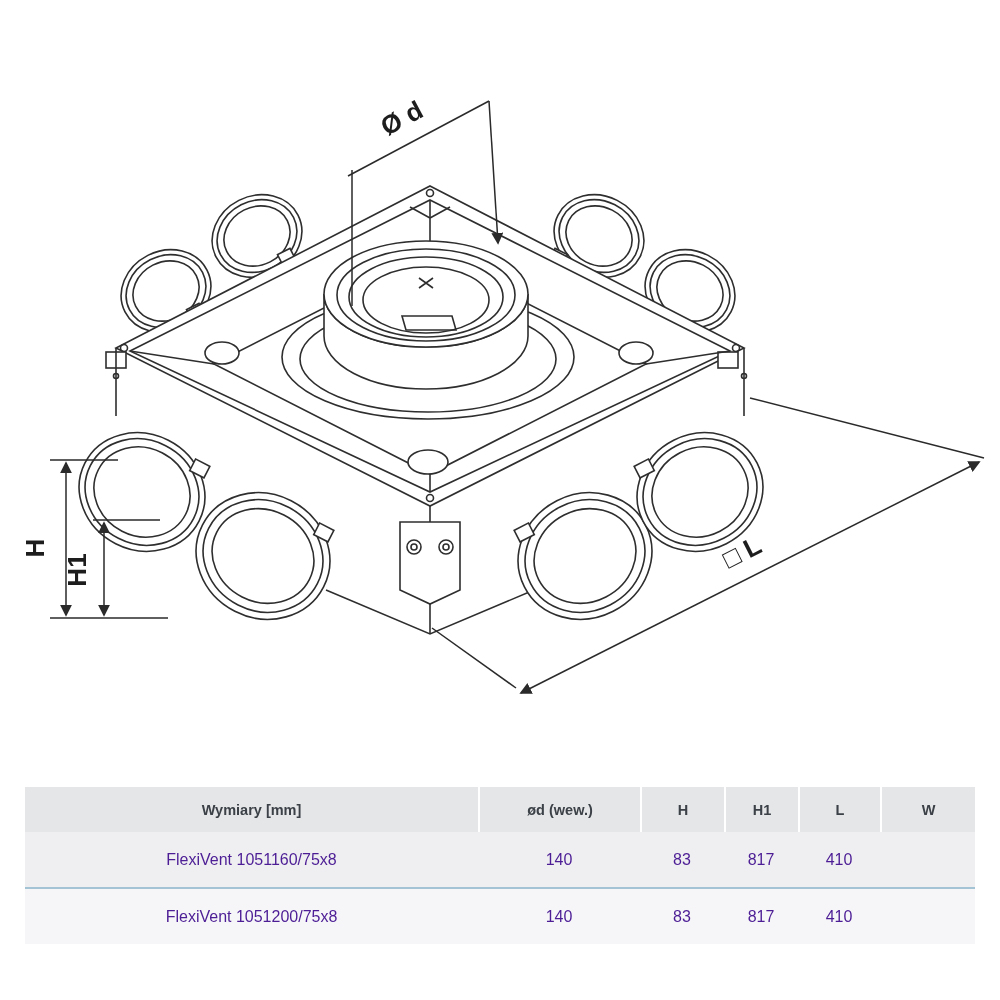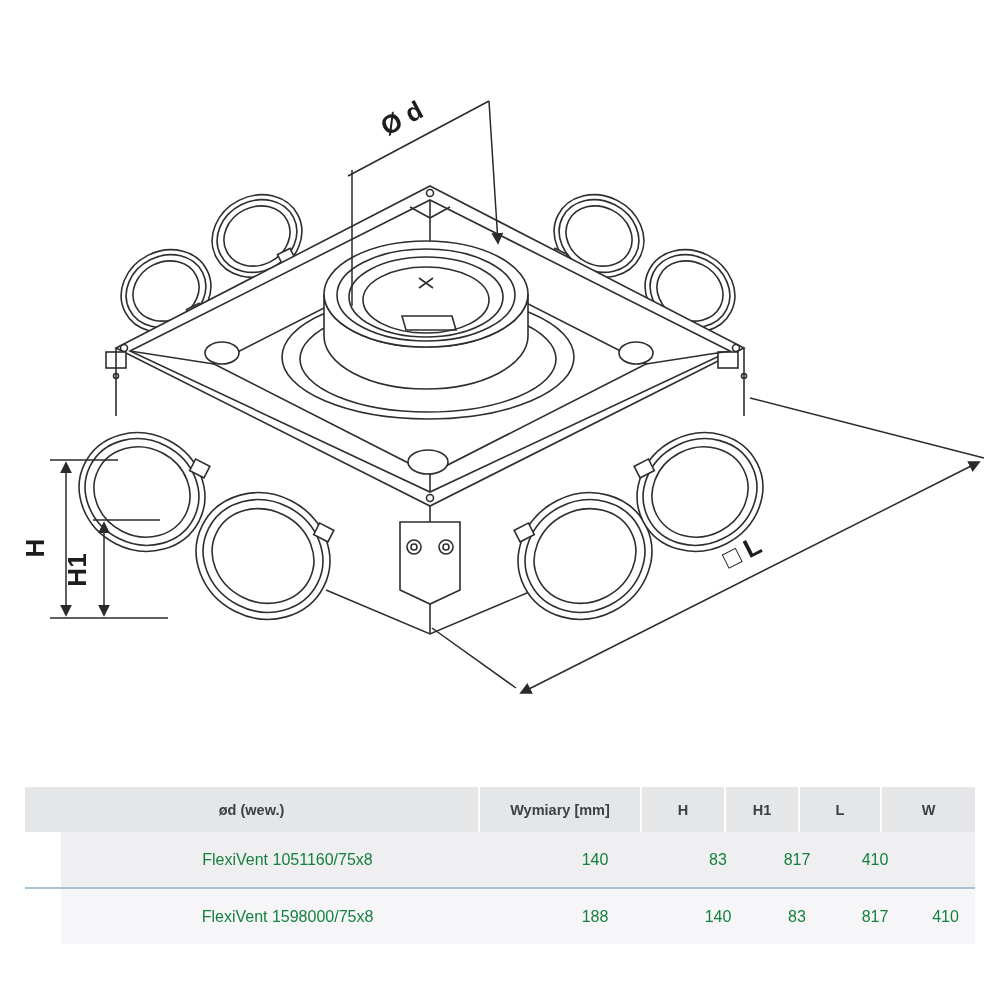--- a/index.html
+++ b/index.html
@@ -10,21 +10,21 @@
   .lnw{fill:#ffffff;stroke:#2e2e2e;stroke-width:1.6;}
   .dim{fill:none;stroke:#2a2a2a;stroke-width:1.5;}
   .dimtext{fill:#1d1d1d;font-size:26px;font-weight:600;font-family:"Liberation Sans",sans-serif;}
 
   .spec-table{position:absolute;top:787px;left:25px;width:950px;font-size:16px;}
   .t-header,.t-row{display:grid;grid-template-columns:453px 162px 84px 74px 82px 1fr;}
   .t-header{background:#e5e6e8;height:45px;}
   .t-header .cell{font-weight:bold;font-size:14.5px;color:#3b4147;}
   .t-header .cell + .cell{border-left:2px solid #ffffff;}
   .cell{display:flex;align-items:center;justify-content:center;}
-  .t-row{height:55px;color:#15803d;margin-left:36px;}
+  .t-row{height:55px;color:#4c1d95;}
   .row-a{background:#efeff1;}
   .row-b{background:#f6f6f8;}
   .divider-blue{height:2px;background:#a4c4d6;width:100%;}
 </style>
 </head>
 <body>
 
 <div class="page">
 
   <svg class="diagram" width="1000" height="760" viewBox="0 0 1000 760">
@@ -158,38 +158,37 @@
     <g>
       <path class="dim" d="M432,628 L516,688"></path>
       <path class="dim" d="M750,398 L984,458"></path>
       <path class="dim" d="M521,693 L979,462" marker-start="url(#arr)" marker-end="url(#arr)"></path>
       <text class="dimtext" x="746" y="560" text-anchor="middle" transform="rotate(-27 746 560)">□ L</text>
     </g>
   </svg>
 
   <div class="spec-table">
     <div class="t-header">
+      <div class="cell">Wymiary [mm]</div>
       <div class="cell">ød (wew.)</div>
-      <div class="cell">Wymiary [mm]</div>
       <div class="cell">H</div>
       <div class="cell">H1</div>
       <div class="cell">L</div>
       <div class="cell">W</div>
     </div>
     <div class="t-row row-a">
       <div class="cell">FlexiVent 1051160/75x8</div>
       <div class="cell">140</div>
       <div class="cell">83</div>
       <div class="cell">817</div>
       <div class="cell">410</div>
     </div>
     <div class="divider-blue"></div>
     <div class="t-row row-b">
-      <div class="cell">FlexiVent 1598000/75x8</div>
-      <div class="cell">188</div>
+      <div class="cell">FlexiVent 1051200/75x8</div>
       <div class="cell">140</div>
       <div class="cell">83</div>
       <div class="cell">817</div>
       <div class="cell">410</div>
     </div>
   </div>
 
 </div>
 
 </body></html>

